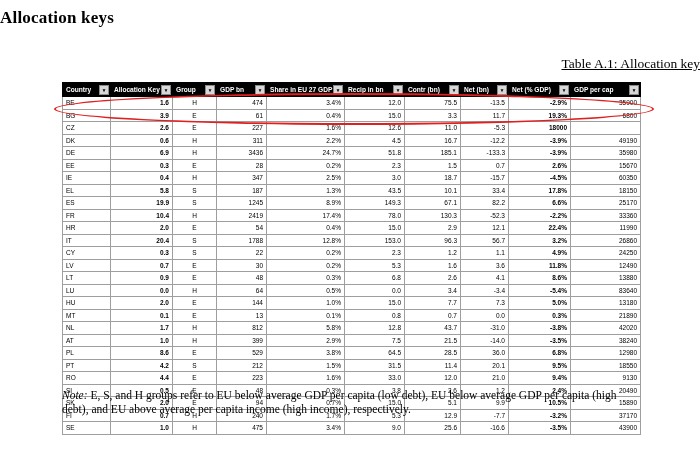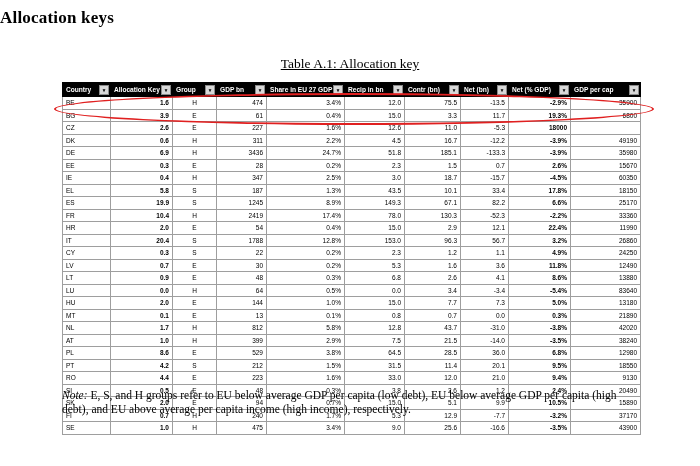--- a/index.html
+++ b/index.html
@@ -24,21 +24,21 @@
   }
   .page-title {
     text-align: left;
     font-family: "Liberation Serif", serif;
     font-weight: bold;
     font-size: 17px;
     margin-top: 8px;
     letter-spacing: 0.2px;
   }
   .table-caption {
-    text-align: center;
+    text-align: right;
     font-family: "Liberation Serif", serif;
     font-size: 13.5px;
     margin-top: 28px;
     text-decoration: underline;
   }
   .table-wrap {
     position: absolute;
     left: 62px;
     top: 82px;
     width: 578px;

